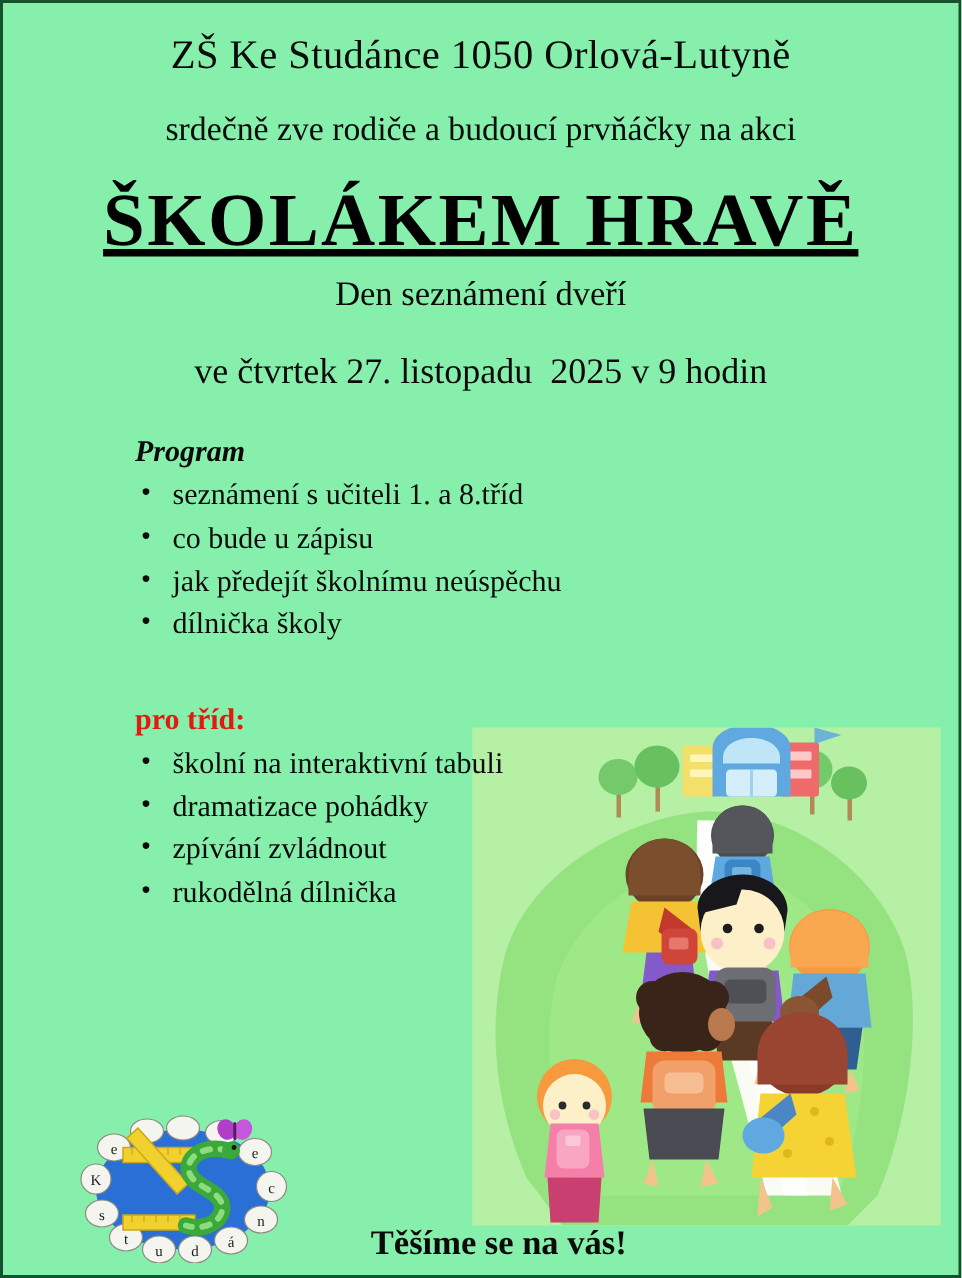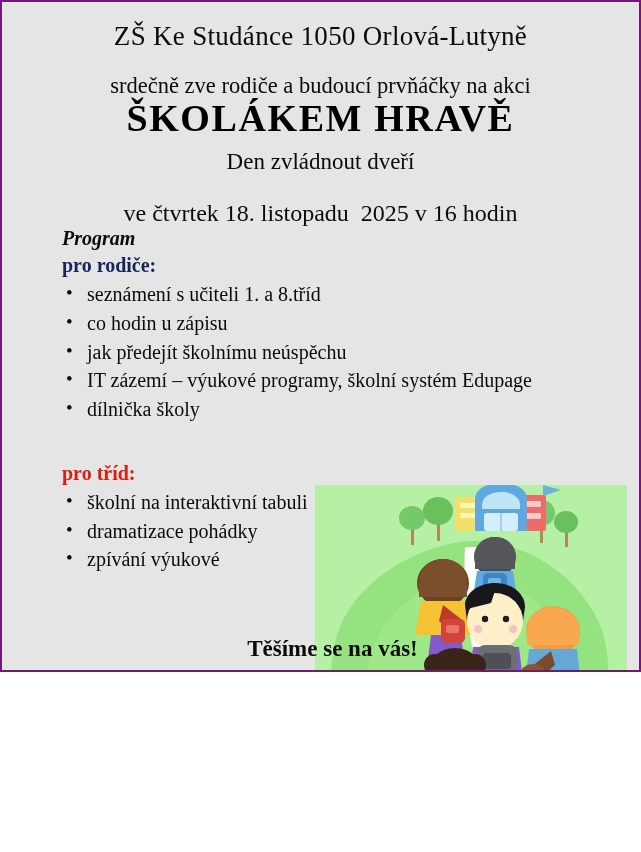--- a/index.html
+++ b/index.html
@@ -8,24 +8,24 @@
     padding: 0;
     background: #ffffff;
   }
   body {
     font-family: "Liberation Serif", "DejaVu Serif", serif;
   }
 
   .poster {
     position: relative;
     width: 641px;
-    height: 672px;
+    height: 852px;
     box-sizing: border-box;
-    background: #e5e5e5;
-    border: 2px solid #701a75;
+    background: #86efac;
+    border: 2px solid #14532d;
     overflow: hidden;
   }
 
   
   .header {
     position: relative;
     z-index: 5;
     text-align: center;
     padding-top: 20px;
   }
@@ -37,26 +37,28 @@
     line-height: 1.1;
   }
   .invite-line {
     margin-top: 22px;
     font-size: 22.5px;
     font-weight: 400;
     color: #0b0b0b;
     line-height: 1.1;
   }
   .main-title {
-    font-size: 38px;
+    margin-top: 22px;
+    font-size: 50px;
     font-weight: bold;
     color: #000000;
     letter-spacing: 1.6px;
     line-height: 1.06;
     white-space: nowrap;
+    text-decoration: underline;
   }
   .subtitle {
     margin-top: 10px;
     font-size: 23px;
     font-weight: 400;
     color: #0b0b0b;
     line-height: 1.1;
   }
   .date-line {
     margin-top: 26px;
@@ -64,22 +66,22 @@
     font-weight: 400;
     color: #0b0b0b;
     line-height: 1.1;
     white-space: pre;
   }
 
   
   .program {
     position: relative;
     z-index: 5;
-    margin-top: 0;
-    padding-left: 60px;
+    margin-top: 28px;
+    padding-left: 88px;
   }
   .program-label {
     font-size: 20px;
     font-style: italic;
     font-weight: bold;
     color: #0b0b0b;
     line-height: 1.25;
   }
   .group-heading {
     font-size: 20px;
@@ -161,46 +163,45 @@
 
 <div class="poster">
 
   <div class="header">
     <div class="school-name">ZŠ Ke Studánce 1050 Orlová-Lutyně</div>
 
     <div class="invite-line">srdečně zve rodiče a budoucí prvňáčky na akci</div>
 
     <div class="main-title">ŠKOLÁKEM HRAVĚ</div>
 
-    <div class="subtitle">Den zvládnout dveří</div>
-
-    <div class="date-line">ve čtvrtek 18. listopadu  2025 v 16 hodin</div>
+    <div class="subtitle">Den seznámení dveří</div>
+
+    <div class="date-line">ve čtvrtek 27. listopadu  2025 v 9 hodin</div>
   </div>
 
   <div class="program">
 
     <div class="program-label">Program</div>
 
-    <div class="group-heading parents">pro rodiče:</div>
 
     <ul class="bullets">
       <li>seznámení s učiteli 1. a 8.tříd</li>
-      <li>co hodin u zápisu</li>
+      <li>co bude u zápisu</li>
       <li>jak předejít školnímu neúspěchu</li>
-      <li>IT zázemí – výukové programy, školní systém Edupage</li>
       <li>dílnička školy</li>
     </ul>
 
     <div class="kids-block">
       <div class="group-heading kids">pro tříd:</div>
 
       <ul class="bullets">
         <li>školní na interaktivní tabuli</li>
         <li>dramatizace pohádky</li>
-        <li>zpívání výukové</li>
+        <li>zpívání zvládnout</li>
+        <li>rukodělná dílnička</li>
       </ul>
     </div>
   </div>
 
   <div class="illustration">
     <svg viewBox="0 0 312 332" xmlns="http://www.w3.org/2000/svg">
       <rect x="0" y="0" width="312" height="332" fill="#b6f0a4"></rect>
 
       <path d="M22 150 C 40 92, 110 58, 156 56 C 206 54, 268 90, 288 148
                C 300 190, 292 260, 270 312 L 250 332 L 60 332 L 36 300

